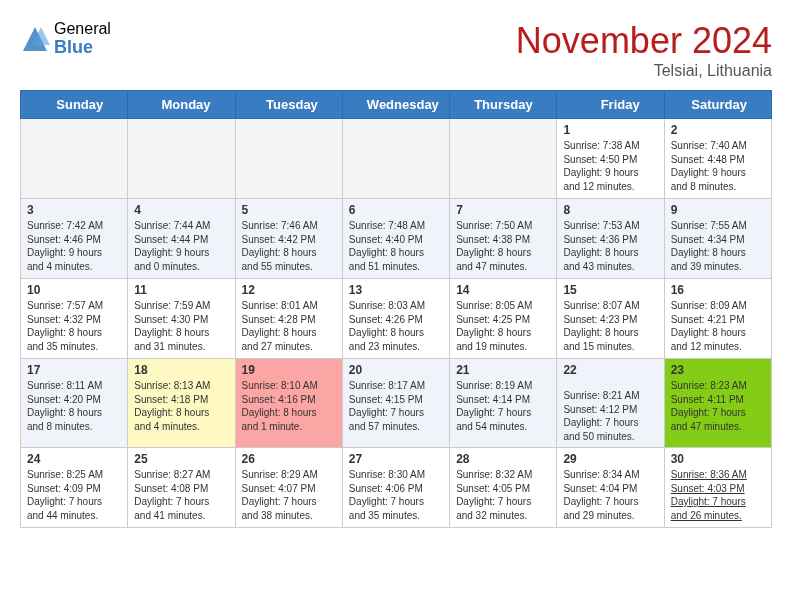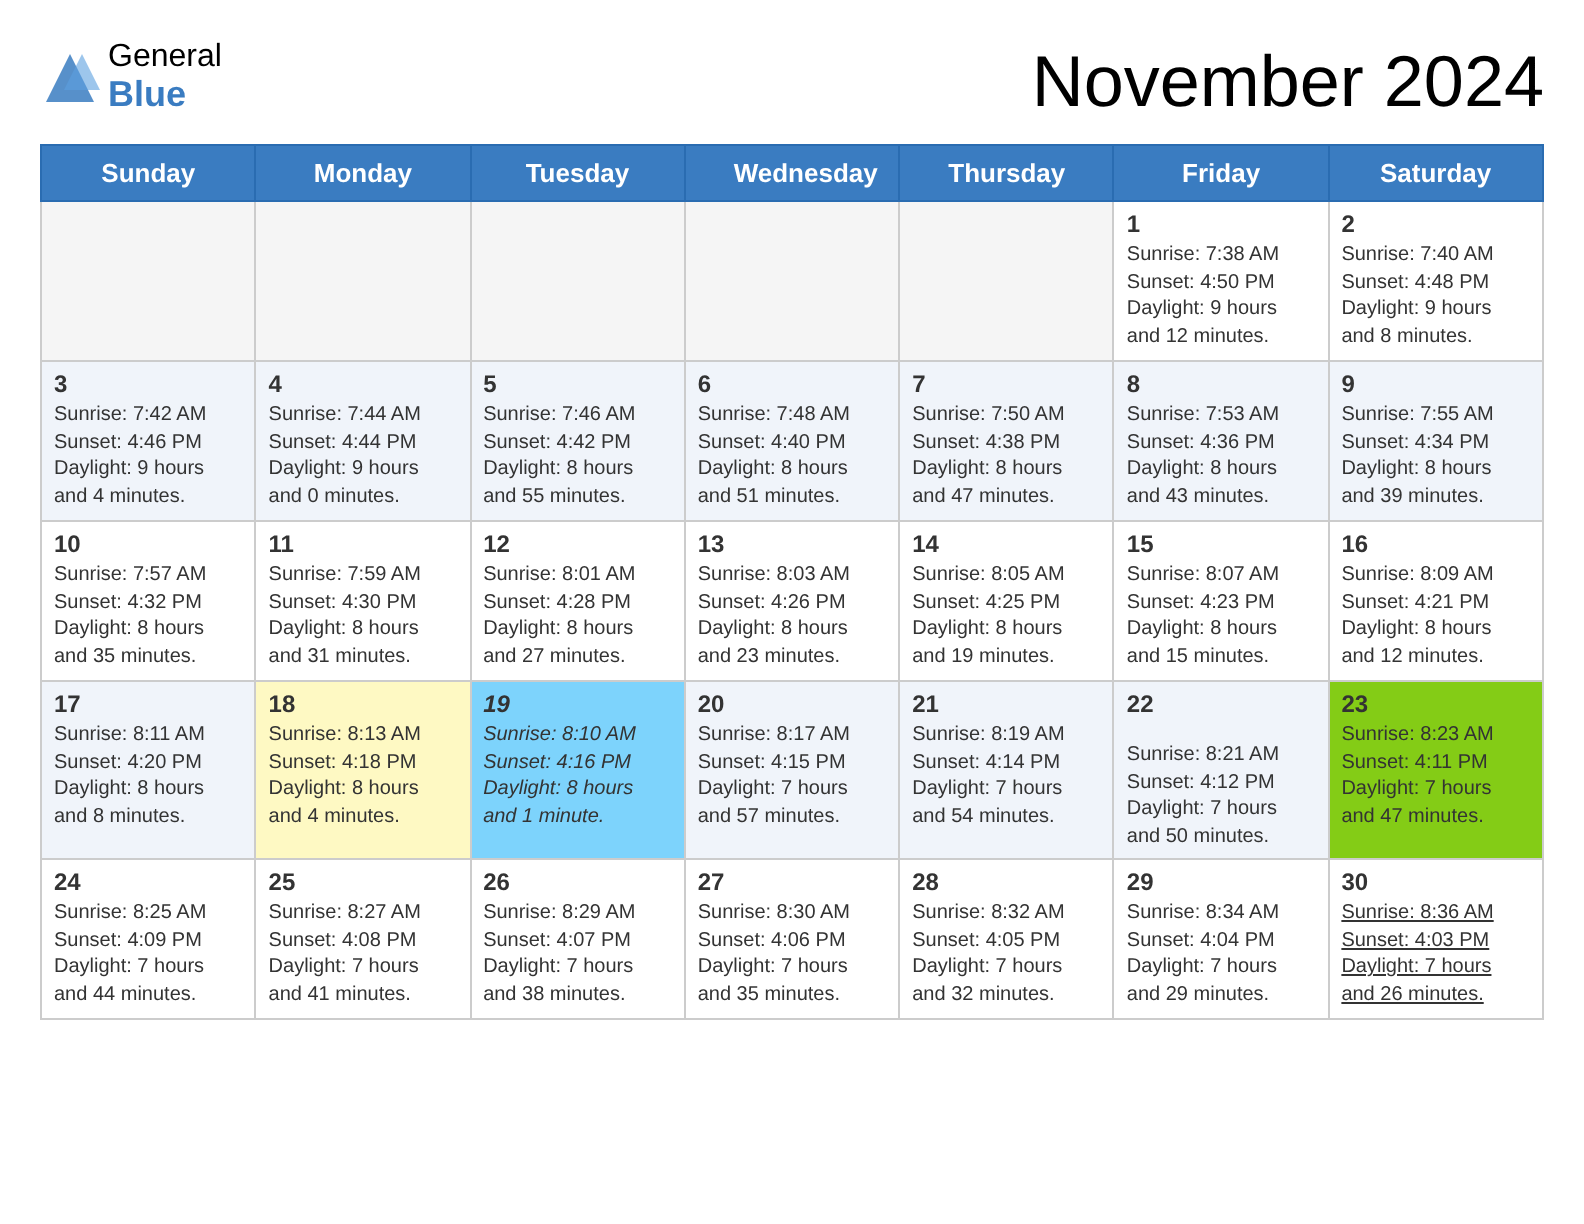--- a/index.html
+++ b/index.html
@@ -29,35 +29,35 @@
     .logo-icon {
       width: 30px;
       height: 30px;
     }
     .title-block {
       text-align: right;
     }
     .month-title {
       font-size: 36px;
       font-weight: normal;
-      color: #000000;
+      color: #b91c1c;
     }
     .location {
       font-size: 16px;
       color: #555;
     }
     table {
       width: 100%;
       border-collapse: collapse;
       table-layout: fixed;
     }
     th {
       background-color: #3a7cc1;
       color: white;
-      text-align: center;
+      text-align: right;
       padding: 6px 24px;
       font-size: 13px;
       font-weight: bold;
       border: 1px solid #2a6cb1;
     }
     td {
       border: 1px solid #ccc;
       vertical-align: top;
       padding: 4px 6px;
       font-size: 10.5px;
@@ -92,20 +92,21 @@
       <polygon points="20,4 36,36 4,36" fill="#3a7cc1" opacity="0.85"></polygon>
       <polygon points="28,4 40,28 16,28" fill="#5ba0e0" opacity="0.6"></polygon>
     </svg>
     <div class="logo-text">
       <span>General</span>
       <span style="color:#3a7cc1;font-weight:bold;font-size:18px;">Blue</span>
     </div>
   </div>
   <div class="title-block">
     <div class="month-title">November 2024</div>
+    <div class="location">Telsiai, Lithuania</div>
   </div>
 </div>
 
 <table>
   <thead>
     <tr>
       <th>Sunday</th>
       <th>Monday</th>
       <th>Tuesday</th>
       <th>Wednesday</th>
@@ -228,21 +229,21 @@
           <div class="day-info" style="white-space: pre-line;">Sunrise: 8:11 AM
 Sunset: 4:20 PM
 Daylight: 8 hours and 8 minutes.</div>
         </td>
         <td style="background: #fef9c3;">
           <span class="day-number">18</span>
           <div class="day-info" style="white-space: pre-line;">Sunrise: 8:13 AM
 Sunset: 4:18 PM
 Daylight: 8 hours and 4 minutes.</div>
         </td>
-        <td style="background: #7dd3fc; font-style: italic;">
+        <td style="background: #fca5a5;">
           <span class="day-number">19</span>
           <div class="day-info" style="white-space: pre-line;">Sunrise: 8:10 AM
 Sunset: 4:16 PM
 Daylight: 8 hours and 1 minute.</div>
         </td>
         <td style="background: rgb(240, 244, 250);">
           <span class="day-number">20</span>
           <div class="day-info" style="white-space: pre-line;">Sunrise: 8:17 AM
 Sunset: 4:15 PM
 Daylight: 7 hours and 57 minutes.</div>

